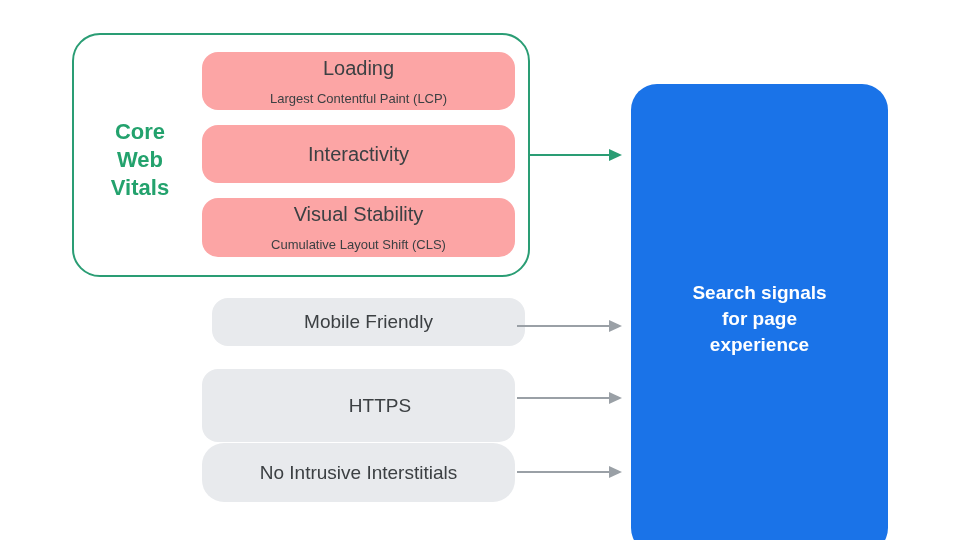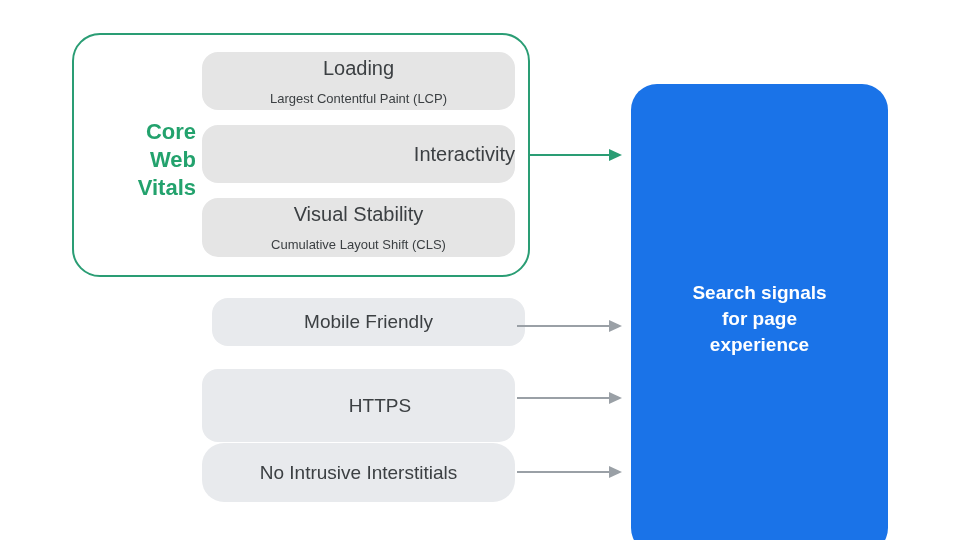--- a/index.html
+++ b/index.html
@@ -21,40 +21,40 @@
     left: 72px; top: 33px;
     width: 458px; height: 244px;
     border: 2px solid #2a9d74;
     border-radius: 28px;
     background: #ffffff;
   }
   .cwv-heading {
     position: absolute;
     left: 84px; top: 118px;
     width: 112px;
-    text-align: right;
+    text-align: center;
     font-size: 22px;
     font-weight: 700;
     line-height: 28px;
     color: #23a26d;
     white-space: pre-line;
   }
 
   .pill {
     position: absolute;
     left: 202px;
     width: 313px;
     border-radius: 16px;
     display: flex;
     flex-direction: column;
     align-items: center;
     justify-content: center;
     text-align: center;
   }
-  .pill.mint { background: #e5e5e5; }
+  .pill.mint { background: #fca5a5; }
   .pill.gray { background: #e8eaed; }
 
   .pill .title {
     font-size: 20px;
     font-weight: 400;
     color: #3c4043;
     line-height: 24px;
   }
   .pill .subtitle {
     font-size: 13px;
@@ -63,21 +63,21 @@
     line-height: 17px;
     margin-top: 10px;
   }
   .pill .label {
     font-size: 19px;
     font-weight: 400;
     color: #3c4043;
   }
 
   #cwv-item-0 { top: 52px;  height: 58px; }
-  #cwv-item-1 { top: 125px; height: 58px; align-items: flex-end; }
+  #cwv-item-1 { top: 125px; height: 58px; }
   #cwv-item-2 { top: 198px; height: 59px; }
 
   #signal-0 { top: 298px; height: 48px; margin-left: 10px; }
   #signal-1 { top: 369px; height: 73px; padding-left: 43px; }
   #signal-2 { top: 443px; height: 59px; border-radius: 22px; }
 
   
   .arrow {
     position: absolute;
     height: 14px;

